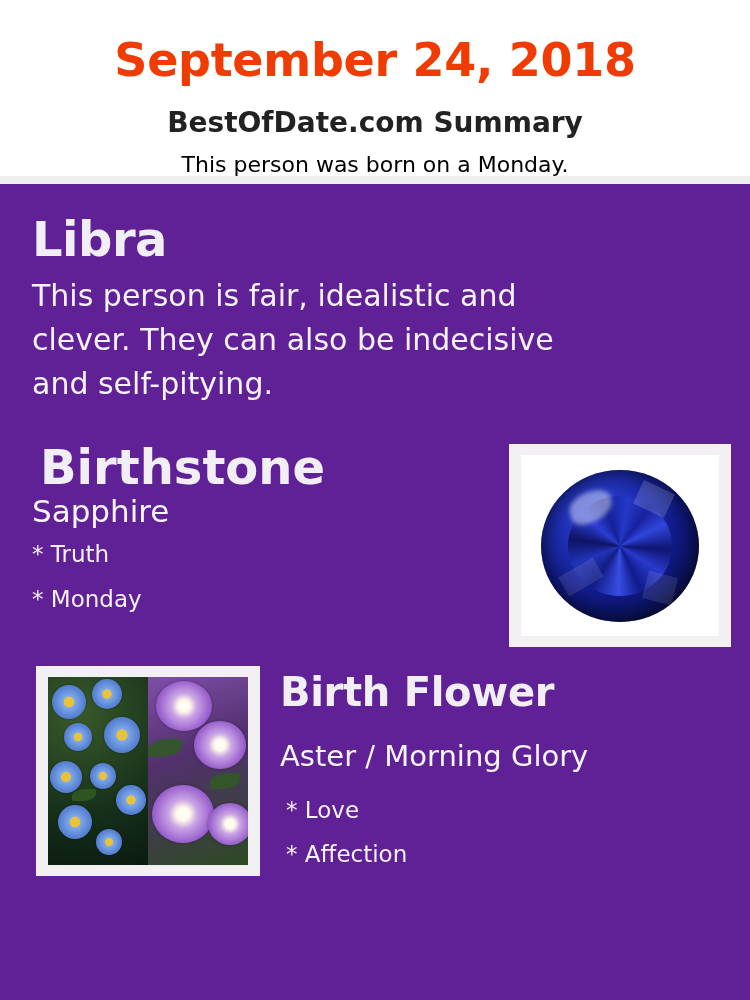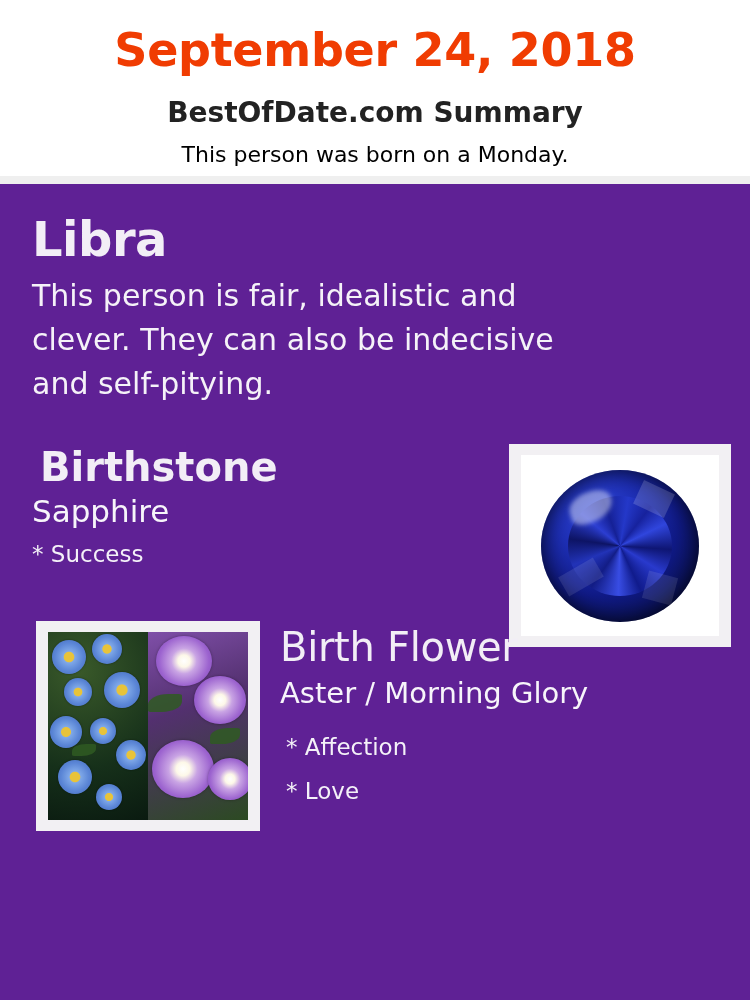--- a/index.html
+++ b/index.html
@@ -19,21 +19,21 @@
     height: 1000px;
     background: #ffffff;
   }
 
   
   .header {
     height: 176px;
     background: #ffffff;
     text-align: center;
     box-sizing: border-box;
-    padding-top: 22px;
+    padding-top: 32px;
   }
   .header-date {
     color: #f03c02;
     font-size: 46px;
     font-weight: bold;
     line-height: 56px;
     letter-spacing: -0.3px;
   }
   .header-site {
     color: #222222;
@@ -78,21 +78,21 @@
     margin-top: 6px;
     max-width: 570px;
   }
 
   
   .stone-block {
     margin-top: 36px;
     position: relative;
   }
   .stone-title {
-    font-size: 40px;
+    font-size: 48px;
     font-weight: bold;
     line-height: 50px;
     color: #f2eef6;
     margin-left: 8px;
   }
   .stone-name {
     font-size: 31px;
     line-height: 42px;
     color: #f7f5fa;
     margin-top: -2px;
@@ -235,30 +235,30 @@
   }
 
   .flower-text {
     position: absolute;
     left: 248px;
     top: 0;
     right: 0;
   }
   .flower-title {
     font-size: 40px;
-    font-weight: normal;
+    font-weight: bold;
     line-height: 52px;
     color: #f2eef6;
     letter-spacing: -0.3px;
   }
   .flower-name {
     font-size: 29px;
     line-height: 40px;
     color: #f7f5fa;
-    margin-top: 0;
+    margin-top: 18px;
   }
   .flower-bullets {
     margin-top: 12px;
     margin-left: 6px;
   }
   .flower-bullets .bullet {
     line-height: 44px;
   }
 </style>
 </head>
@@ -275,21 +275,22 @@
   <div class="divider"></div>
 
   <div class="body-purple">
 
     <div class="sign-name">Libra</div>
     <div class="sign-desc">This person is fair, idealistic and clever. They can also be indecisive and self-pitying.</div>
 
     <div class="stone-block">
       <div class="stone-title">Birthstone</div>
       <div class="stone-name">Sapphire</div>
-      <div class="bullet">* Success</div>
+      <div class="bullet">* Truth</div>
+      <div class="bullet">* Monday</div>
 
       <div class="gem-frame">
         <div class="gem-inner">
           <div class="gem">
             <span class="gem-facet f1"></span>
             <span class="gem-facet f2"></span>
             <span class="gem-facet f3"></span>
           </div>
         </div>
       </div>
@@ -319,21 +320,21 @@
             <span class="leaf" style="left:0px;  top:62px; width:34px; height:18px;"></span>
             <span class="leaf" style="left:62px; top:96px; width:30px; height:16px;"></span>
           </div>
         </div>
       </div>
 
       <div class="flower-text">
         <div class="flower-title">Birth Flower</div>
         <div class="flower-name">Aster / Morning Glory</div>
         <div class="flower-bullets">
+          <div class="bullet">* Love</div>
           <div class="bullet">* Affection</div>
-          <div class="bullet">* Love</div>
         </div>
       </div>
 
     </div>
 
   </div>
 </div>
 
 </body></html>

